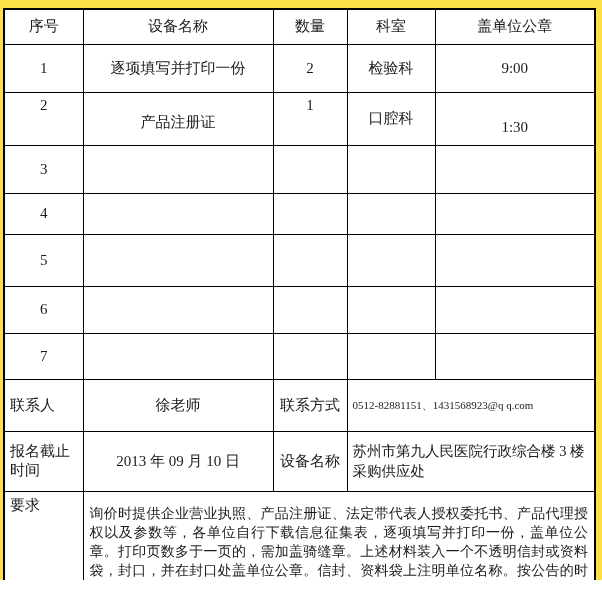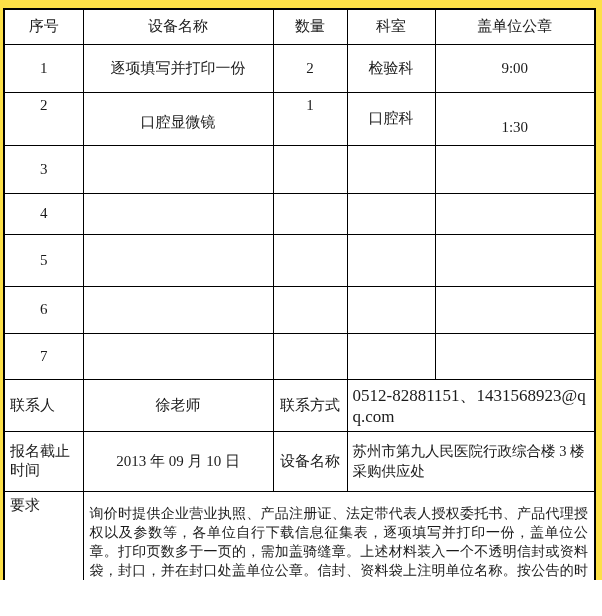--- a/index.html
+++ b/index.html
@@ -45,21 +45,21 @@
   .left { text-align: left; padding-left: 5px; padding-right: 5px; }
   .prewrap { white-space: pre-line; margin-top: 8px; }
   .req-text {
     text-align: justify;
     font-size: 14px;
     line-height: 19px;
     padding: 12px 6px;
     vertical-align: top;
   }
   .addr { font-size: 14.5px; line-height: 20px; }
-  .phone { font-size: 17px; margin-top: 44px; }
+  .phone { font-size: 11px; margin-top: 44px; }
 </style>
 </head>
 <body>
 
 <div class="page">
   <table class="inquiry">
     <colgroup>
       <col style="width:79px">
       <col style="width:190px">
       <col style="width:74px">
@@ -76,21 +76,21 @@
       </tr>
       <tr style="height:48px">
         <td>1</td>
         <td>逐项填写并打印一份</td>
         <td>2</td>
         <td>检验科</td>
         <td>9:00</td>
       </tr>
       <tr style="height:53px">
         <td class="v-top">2</td>
-        <td class="v-bot-deep">口腔显微镜</td>
+        <td class="v-bot-deep">产品注册证</td>
         <td class="v-top">1</td>
         <td>口腔科</td>
         <td class="v-bot">1:30</td>
       </tr>
       <tr style="height:48px">
         <td>3</td>
         <td></td>
         <td></td>
         <td></td>
         <td></td>

